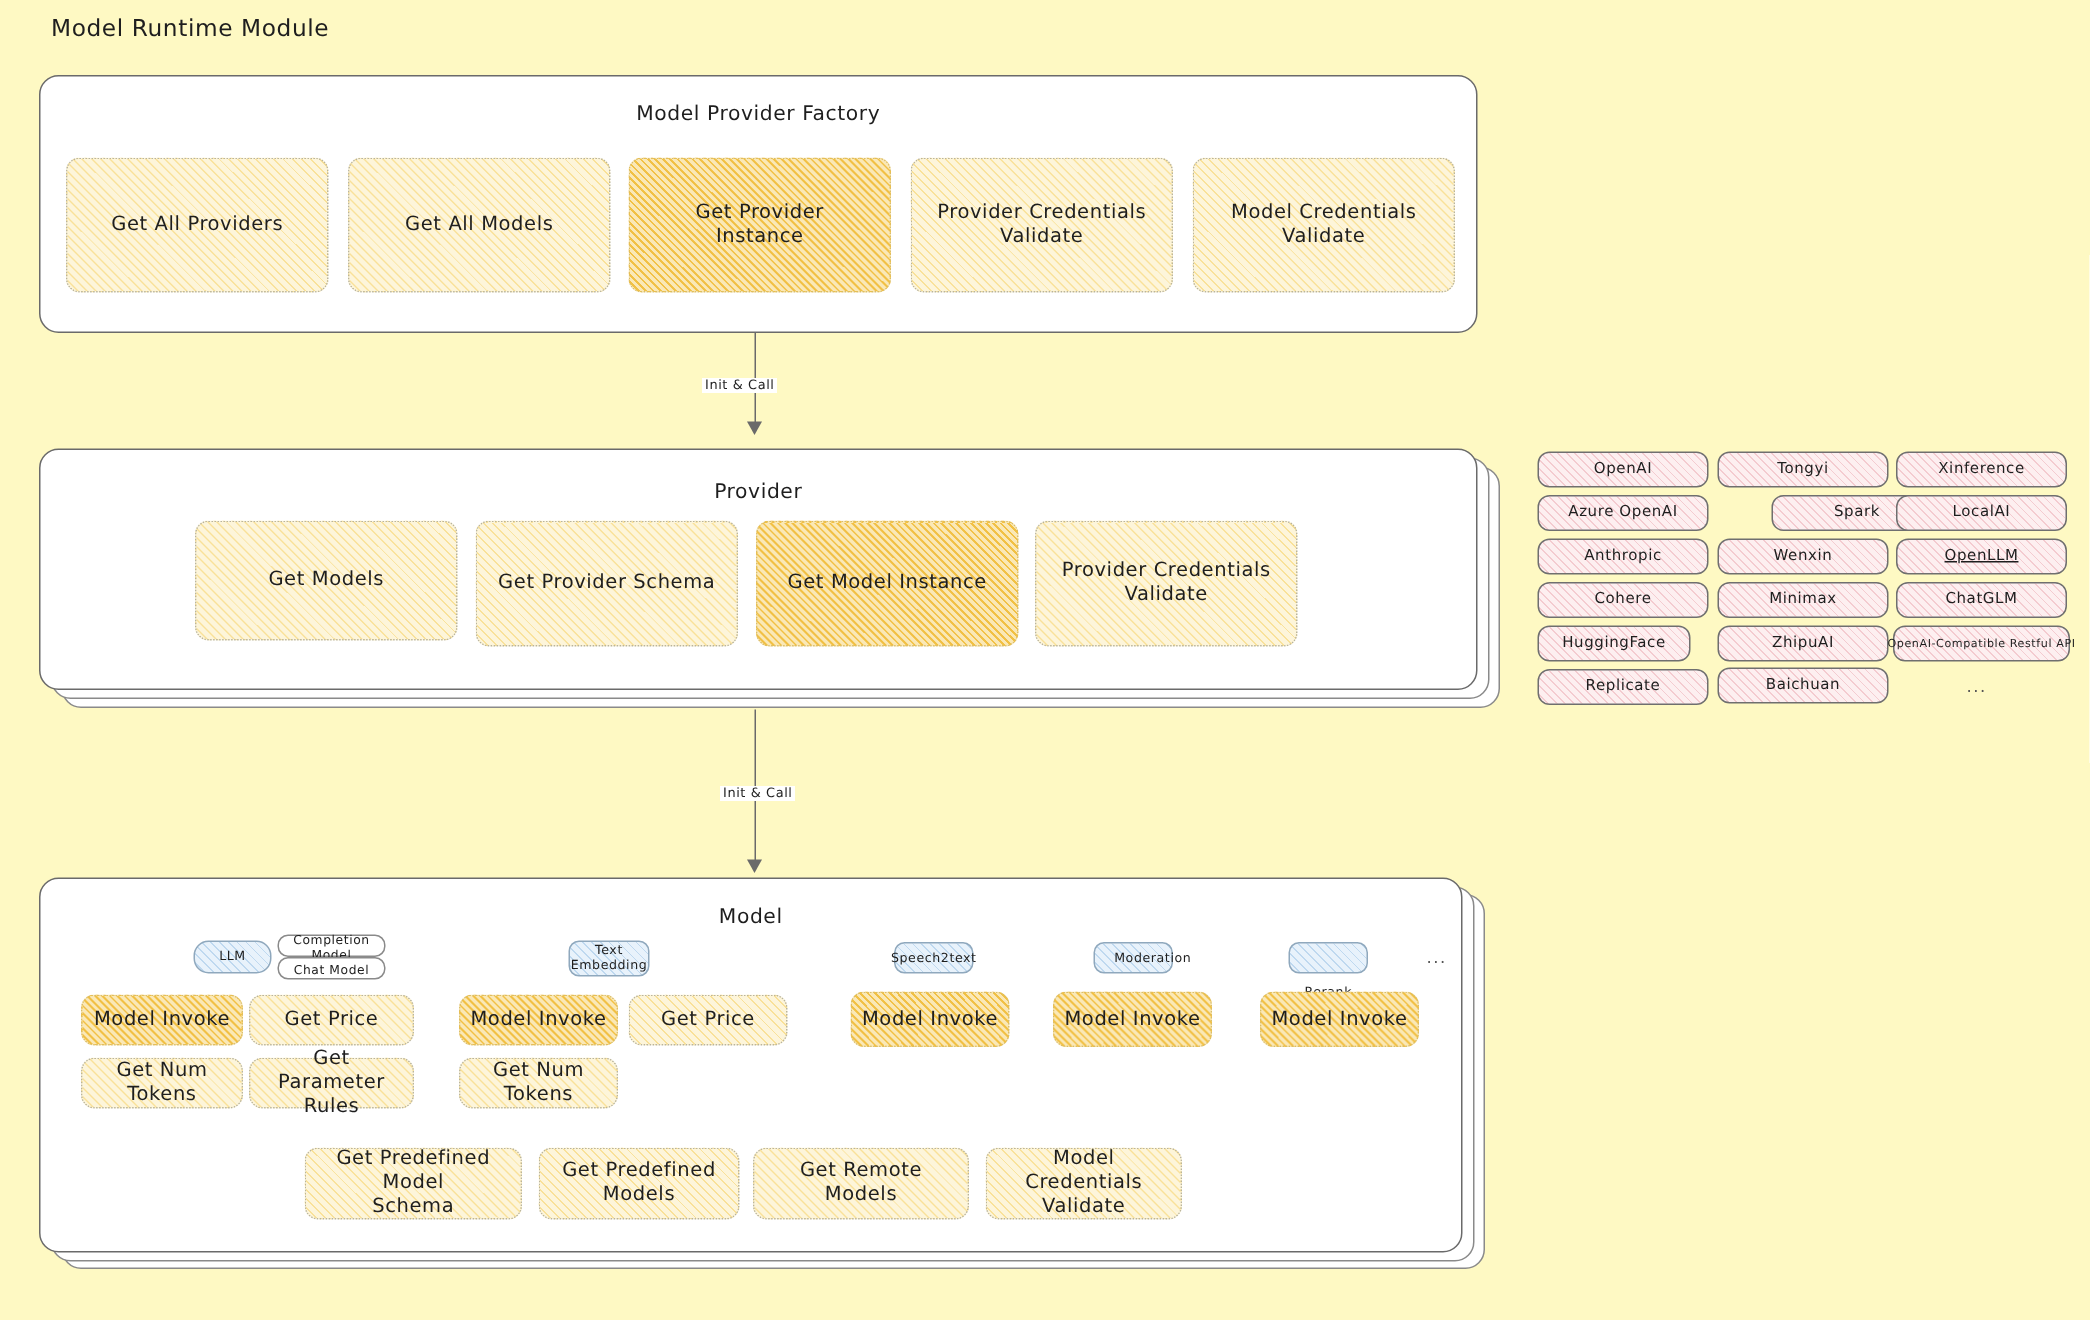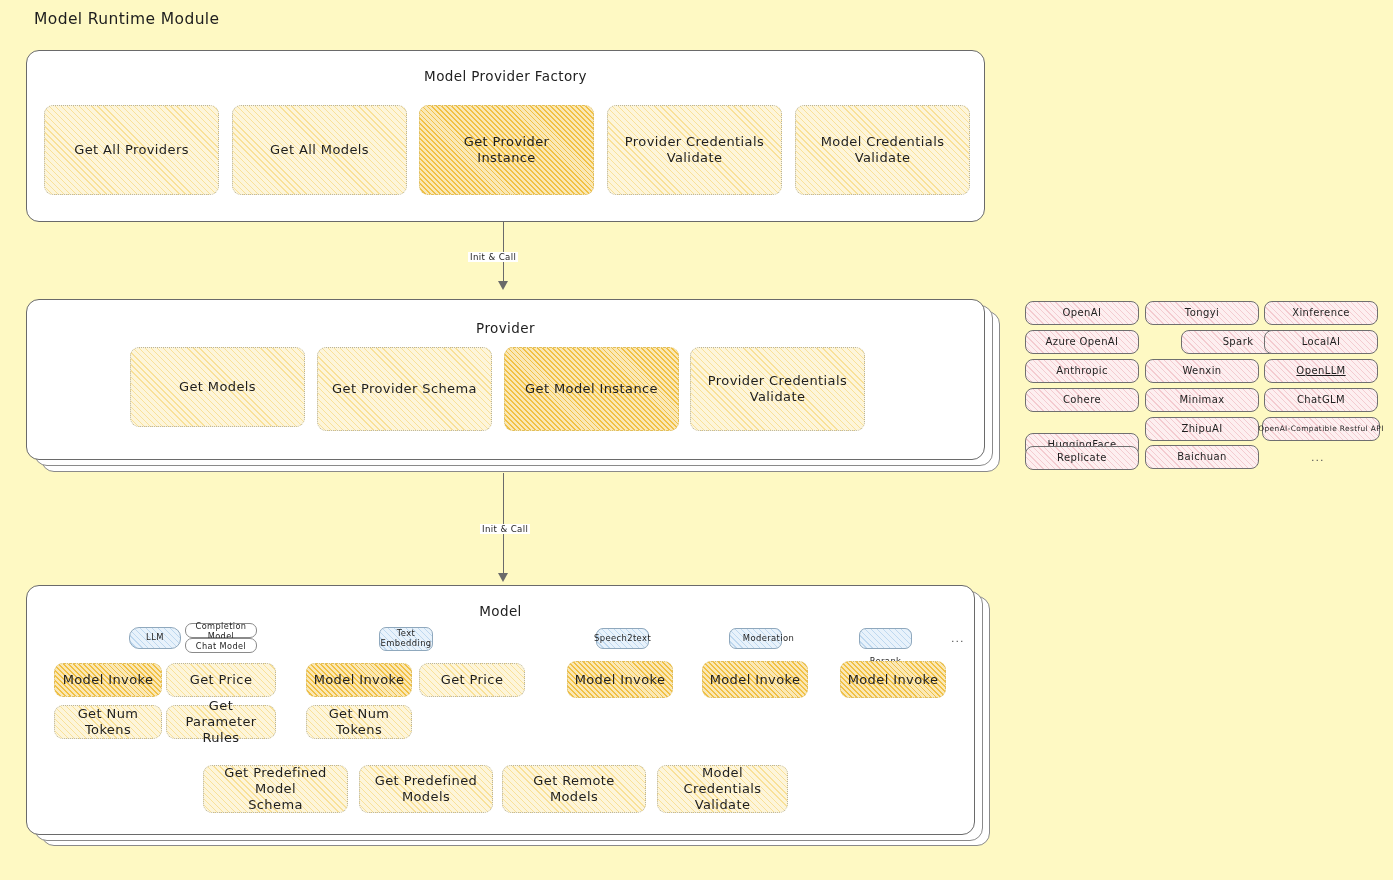--- a/index.html
+++ b/index.html
@@ -251,21 +251,21 @@
     </div>
   <div class="pill" style="left:1025px; top:330px; width:114px; height:24px;">
     <span class="lbl hand">Azure OpenAI</span>
     </div>
   <div class="pill" style="left:1025px; top:359px; width:114px; height:24px;">
     <span class="lbl hand">Anthropic</span>
     </div>
   <div class="pill" style="left:1025px; top:388px; width:114px; height:24px;">
     <span class="lbl hand">Cohere</span>
     </div>
-  <div class="pill" style="left:1025px; top:433px; width:114px; height:24px;">
+  <div class="pill" style="left:1025px; top:417px; width:102px; height:24px;">
     <span class="lbl hand">HuggingFace</span>
     </div>
   <div class="pill" style="left:1025px; top:446px; width:114px; height:24px;">
     <span class="lbl hand">Replicate</span>
     </div>
 
   <div class="pill" style="left:1145px; top:301px; width:114px; height:24px;">
     <span class="lbl hand">Tongyi</span>
     </div>
   <div class="pill" style="left:1145px; top:330px; width:114px; height:24px;margin-left:36px;">

